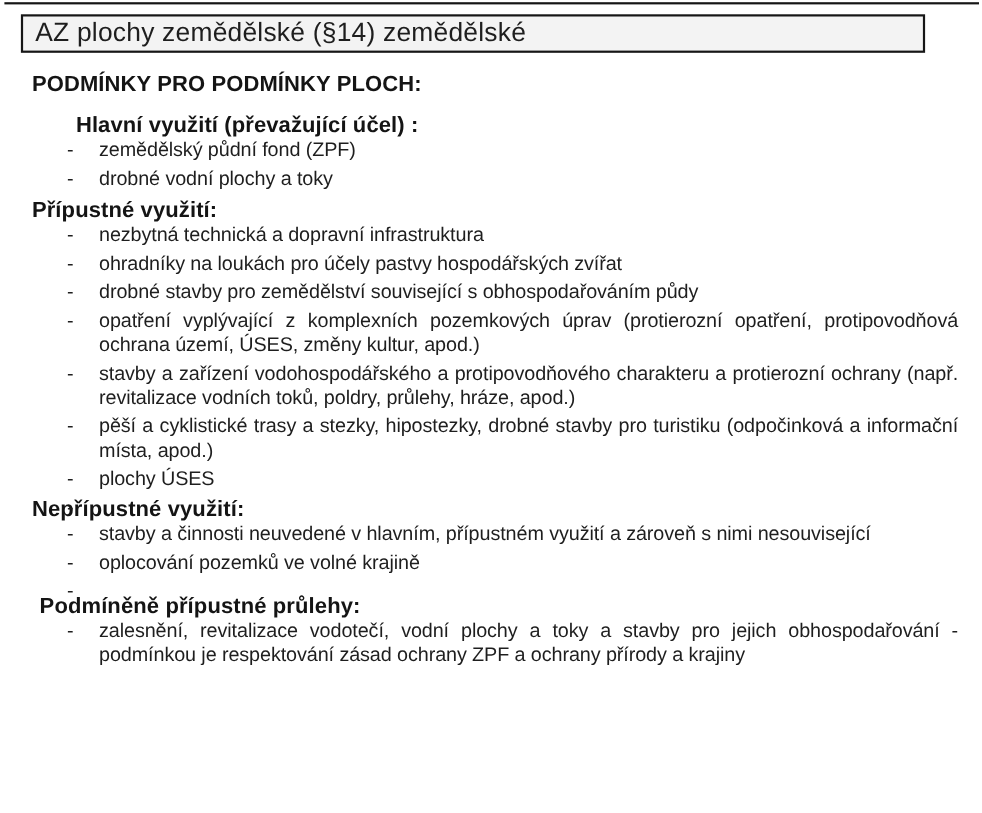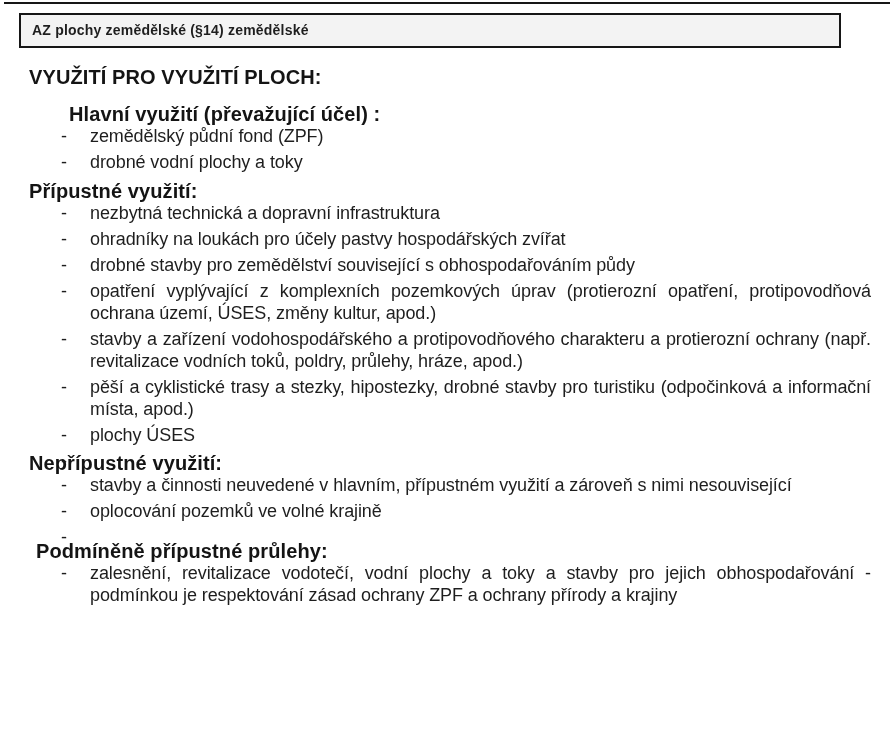--- a/index.html
+++ b/index.html
@@ -19,22 +19,22 @@
     left: 4px;
     width: 886px;
     height: 2px;
     background: #161616;
   }
   .title-box {
     margin: 13px 52px 0 19px;
     background: #f3f3f3;
     border: 2px solid #161616;
     padding: 2px 10px 3px 11px;
-    font-weight: bold;
-    font-size: 14px;
+    font-weight: normal;
+    font-size: 24px;
     line-height: 26px;
     letter-spacing: 0.2px;
   }
   .content {
     padding: 0 22px 0 29px;
   }
   .h {
     font-weight: bold;
     font-size: 20px;
     line-height: 22px;
@@ -78,21 +78,21 @@
 
 <div class="page">
   <div class="top-rule"></div>
 
   <div class="title-box">
     <span>AZ plochy zemědělské (§14) zemědělské</span>
   </div>
 
   <div class="content">
 
-    <p class="h h-intro">VYUŽITÍ PRO VYUŽITÍ PLOCH:</p>
+    <p class="h h-intro">PODMÍNKY PRO PODMÍNKY PLOCH:</p>
 
     <p class="h h-s0">Hlavní využití (převažující účel) :</p>
     <ul class="bullets ul-s0">
       <li>
         <span class="dash">-</span>
         <span>zemědělský půdní fond (ZPF)</span>
       </li>
       <li>
         <span class="dash">-</span>
         <span>drobné vodní plochy a toky</span>

